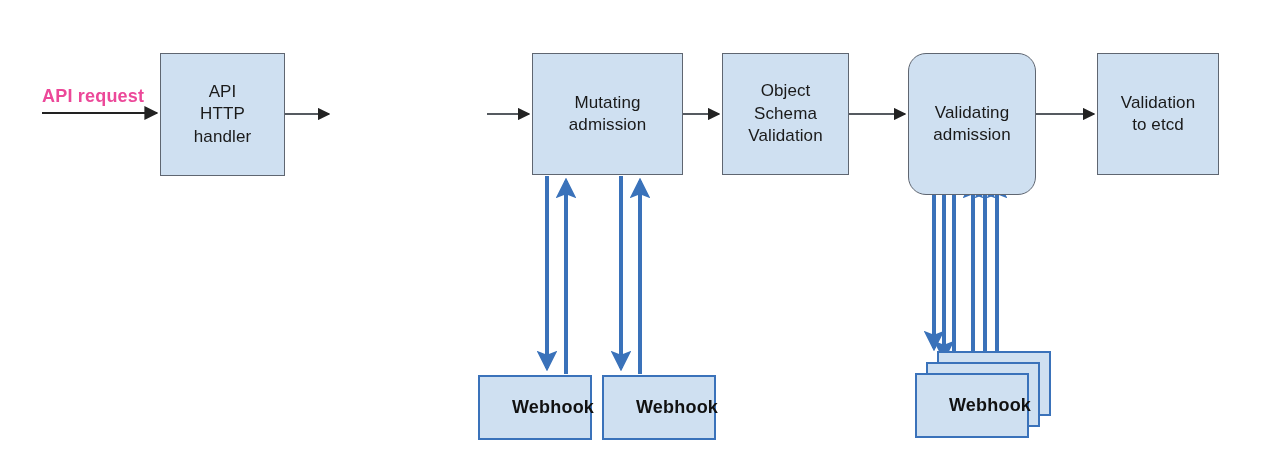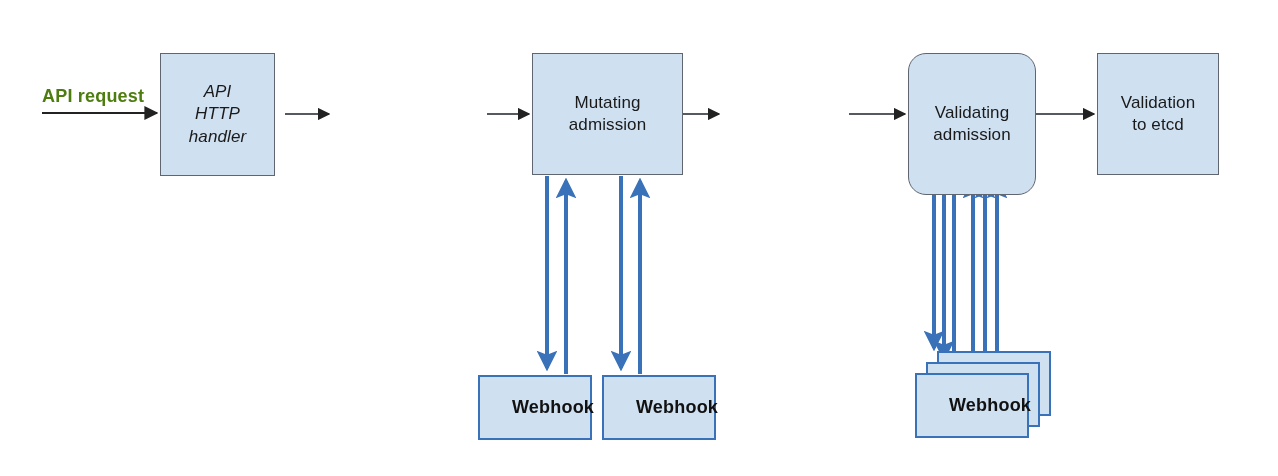--- a/index.html
+++ b/index.html
@@ -66,21 +66,21 @@
     z-index: 3;
   }
   .webhook-stack-front {
     z-index: 6;
     padding-left: 36px;
   }
   .entry-label {
     position: absolute;
     font-size: 18px;
     font-weight: bold;
-    color: #4d7c0f;
+    color: #ec4899;
     letter-spacing: 0.2px;
     white-space: nowrap;
     z-index: 7;
   }
 </style>
 </head>
 <body>
 
 <div id="canvas">
 
@@ -151,32 +151,37 @@
     <g>
       <line x1="985" y1="374" x2="985" y2="181" stroke="#3a72ba" stroke-width="4" marker-end="url(#arrow-blue-up)"></line>
     </g>
     <g>
       <line x1="997" y1="374" x2="997" y2="181" stroke="#3a72ba" stroke-width="4" marker-end="url(#arrow-blue-up)"></line>
     </g>
   </svg>
 
   <div class="entry-label" style="left:42px; top:86px;">API request</div>
 
-  <div class="node" style="left:160px; top:53px; width:115px; height:123px;font-style:italic;">
+  <div class="node" style="left:160px; top:53px; width:125px; height:123px;">
     <span class="node-label">API
 HTTP
 handler</span>
   </div>
 
 
   <div class="node" style="left:532px; top:53px; width:151px; height:122px;">
     <span class="node-label">Mutating
 admission</span>
   </div>
 
+  <div class="node" style="left:722px; top:53px; width:127px; height:122px;">
+    <span class="node-label">Object
+Schema
+Validation</span>
+  </div>
 
   <div class="node" style="left:908px; top:53px; width:128px; height:142px;border-radius:18px;">
     <span class="node-label">Validating
 admission</span>
   </div>
 
   <div class="node" style="left:1097px; top:53px; width:122px; height:122px;">
     <span class="node-label">Validation
 to etcd</span>
   </div>

